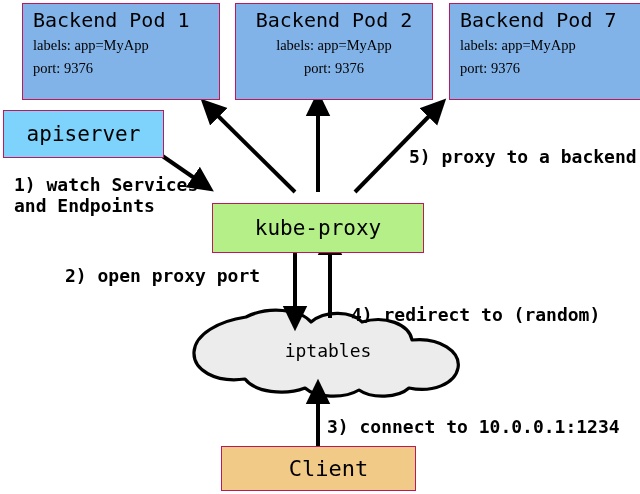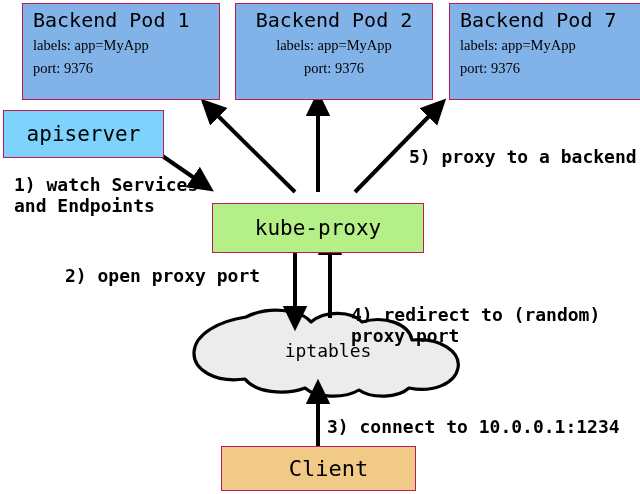--- a/index.html
+++ b/index.html
@@ -161,18 +161,17 @@
 <div class="step" style="left:65px; top:248px;margin-top:17px;">
   <div>2) open proxy port</div>
 </div>
 
 <div class="step" style="left:327px; top:416px;">
   <div>3) connect to 10.0.0.1:1234</div>
 </div>
 
 <div class="step" style="left:351px; top:264px;margin-top:40px;">
   <div>4) redirect to (random)</div>
-  <div>proxy port</div>
 </div>
 
 <div class="step" style="left:409px; top:146px;">
   <div>5) proxy to a backend</div>
 </div>
 
 </body></html>

